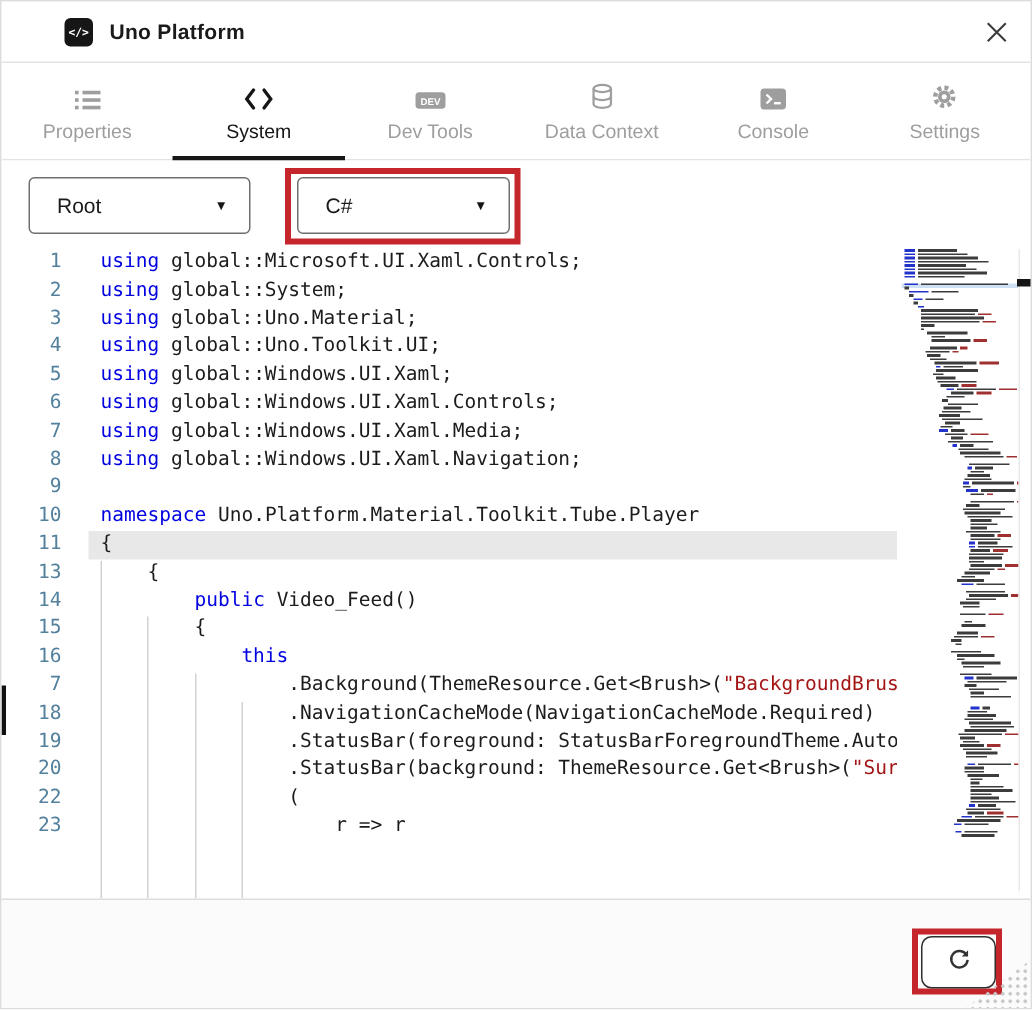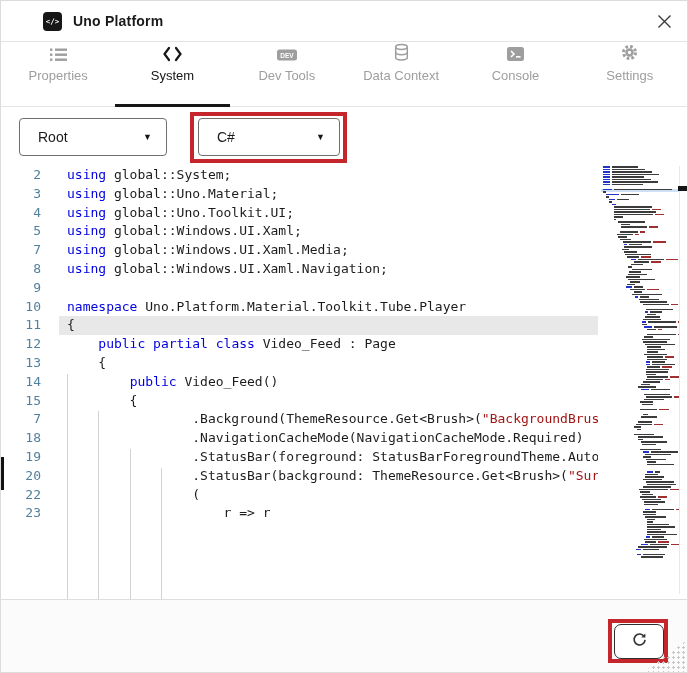--- a/index.html
+++ b/index.html
@@ -13,21 +13,21 @@
     border-bottom:1px solid #e4e4e4;background:#fff;display:flex;align-items:center;}
   .logo{width:19px;height:19px;background:#161616;border-radius:4px;margin-left:42px;
     display:flex;align-items:center;justify-content:center;
     color:#fff;font-family:"DejaVu Sans Mono",monospace;font-size:7.5px;font-weight:bold;}
   .apptitle{margin-left:11px;font-size:14px;font-weight:600;letter-spacing:.2px;}
   .closebtn{position:absolute;right:8px;top:5px;width:30px;height:30px;display:flex;
     align-items:center;justify-content:center;cursor:pointer;}
   
   .tabs{position:absolute;left:0;top:41px;width:100%;height:64px;display:flex;
     border-bottom:1px solid #e4e4e4;background:#fff;}
-  .tab{flex:1 1 0;display:flex;flex-direction:column;align-items:center;
+  .tab{flex:1 1 0;display:flex;flex-direction:column;align-items:center;justify-content:center;
     gap:6px;color:#9e9e9e;font-size:13px;position:relative;cursor:pointer;}
   .tab .ticon{height:20px;display:flex;align-items:flex-end;justify-content:center;}
   .tab.active{color:#161616;}
   .tab.active::after{content:"";position:absolute;left:0;right:0;bottom:-1px;height:3px;background:#161616;}
   
   .toolbar{position:absolute;left:0;top:106px;width:100%;height:59px;background:#fff;}
   .dropdown{position:absolute;height:38px;border:1px solid #6f6f6f;border-radius:4px;background:#fff;
     display:flex;align-items:center;padding:0 14px 0 18px;box-sizing:border-box;font-size:14px;cursor:pointer;}
   .dropdown .dd-label{flex:1 1 auto;}
   .dd-caret{font-size:9px;color:#161616;}
@@ -147,33 +147,35 @@
       <span class="dd-caret">▼</span>
     </div>
     <div class="redbox" id="redbox-lang"></div>
     <div class="dropdown" id="dd-lang">
       <span class="dd-label">C#</span>
       <span class="dd-caret">▼</span>
     </div>
   </div>
 
   <div class="editor" id="editor">
+      <div class="codeline"><span class="gut">1</span><span class="ctext"><span class="tok-kw">using</span> global::Microsoft.UI.Xaml.Controls;</span></div>
       <div class="codeline"><span class="gut">2</span><span class="ctext"><span class="tok-kw">using</span> global::System;</span></div>
       <div class="codeline"><span class="gut">3</span><span class="ctext"><span class="tok-kw">using</span> global::Uno.Material;</span></div>
       <div class="codeline"><span class="gut">4</span><span class="ctext"><span class="tok-kw">using</span> global::Uno.Toolkit.UI;</span></div>
       <div class="codeline"><span class="gut">5</span><span class="ctext"><span class="tok-kw">using</span> global::Windows.UI.Xaml;</span></div>
+      <div class="codeline"><span class="gut">6</span><span class="ctext"><span class="tok-kw">using</span> global::Windows.UI.Xaml.Controls;</span></div>
       <div class="codeline"><span class="gut">7</span><span class="ctext"><span class="tok-kw">using</span> global::Windows.UI.Xaml.Media;</span></div>
       <div class="codeline"><span class="gut">8</span><span class="ctext"><span class="tok-kw">using</span> global::Windows.UI.Xaml.Navigation;</span></div>
       <div class="codeline"><span class="gut">9</span><span class="ctext"></span></div>
       <div class="codeline"><span class="gut">10</span><span class="ctext"><span class="tok-kw">namespace</span> Uno.Platform.Material.Toolkit.Tube.Player</span></div>
       <div class="codeline"><span class="hl-band"></span><span class="gut">11</span><span class="ctext">{</span></div>
-      <div class="codeline"><span class="gut">12</span><span class="ctext">    <span class="tok-kw">public</span> <span class="tok-kw">partial</span> <span class="tok-kw">class</span> Video_Feed : Page</span></div>
       <div class="codeline"><span class="gut">13</span><span class="ctext">    {</span></div>
       <div class="codeline"><span class="gut">14</span><span class="ctext">        <span class="tok-kw">public</span> Video_Feed()</span></div>
       <div class="codeline"><span class="gut">15</span><span class="ctext">        {</span></div>
+      <div class="codeline"><span class="gut">16</span><span class="ctext">            <span class="tok-kw">this</span></span></div>
       <div class="codeline"><span class="gut">7</span><span class="ctext">                .Background(ThemeResource.Get&lt;Brush&gt;(<span class="tok-st">"BackgroundBrush"</span>))</span></div>
       <div class="codeline"><span class="gut">18</span><span class="ctext">                .NavigationCacheMode(NavigationCacheMode.Required)</span></div>
       <div class="codeline"><span class="gut">19</span><span class="ctext">                .StatusBar(foreground: StatusBarForegroundTheme.Auto)</span></div>
       <div class="codeline"><span class="gut">20</span><span class="ctext">                .StatusBar(background: ThemeResource.Get&lt;Brush&gt;(<span class="tok-st">"SurfaceBrush"</span>))</span></div>
       <div class="codeline"><span class="gut">22</span><span class="ctext">                (</span></div>
       <div class="codeline"><span class="gut">23</span><span class="ctext">                    r =&gt; r</span></div>
     </div>
 
   <div class="guide" style="left:66px;top:373px;height:225px;"></div>
   <div class="guide" style="left:97px;top:410px;height:188px;"></div>

